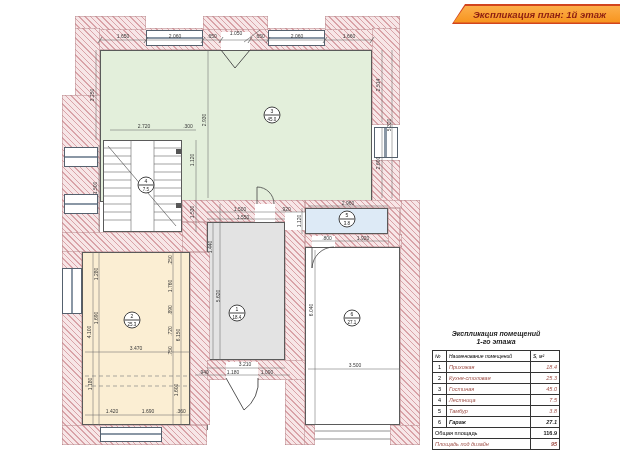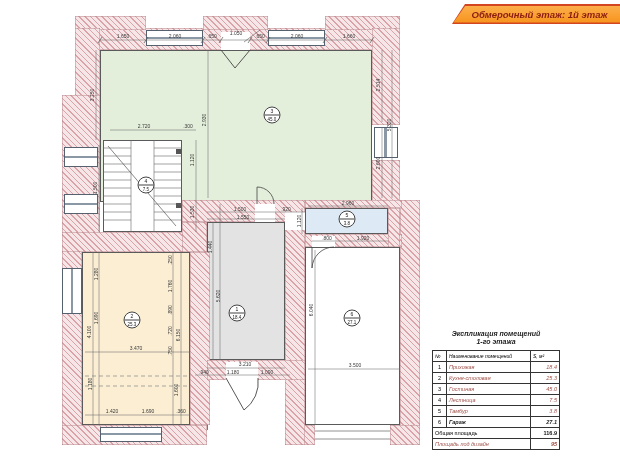--- a/index.html
+++ b/index.html
@@ -60,21 +60,21 @@
   tr.design td{color:var(--c-table_name_text,#a0524a);font-style:italic;}
   tr.design td.tval{font-weight:bold;text-align:right;}
 </style>
 </head>
 <body>
 
 <div class="stage">
 
   <div class="banner">
     <div class="banner-inner">
-      <span>Обмерочный этаж: 1й этаж</span>
+      <span>Экспликация план: 1й этаж</span>
     </div>
   </div>
 
   <div class="plan">
 
     <div class="room" style="left: 100px; top: 50px; width: 272px; height: 152px; background-color: rgb(227, 239, 219);"></div>
     <div class="room" style="left:103px;top:140px;width:79px;height:92px;background:#fff;"></div>
     <div class="room" style="left: 82px; top: 252px; width: 108px; height: 173px; background-color: rgb(251, 238, 211);"></div>
     <div class="room" style="left: 207px; top: 222px; width: 78px; height: 138px; background-color: rgb(227, 227, 227);"></div>
     <div class="room" style="left: 305px; top: 208px; width: 83px; height: 26px; background-color: rgb(221, 234, 246);"></div>

